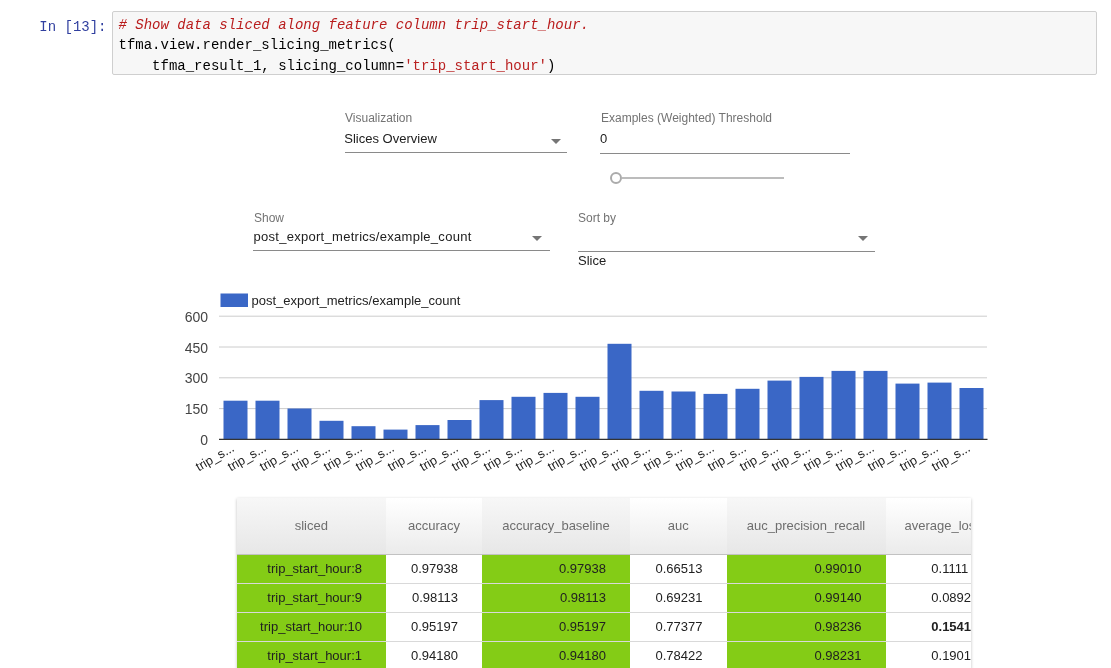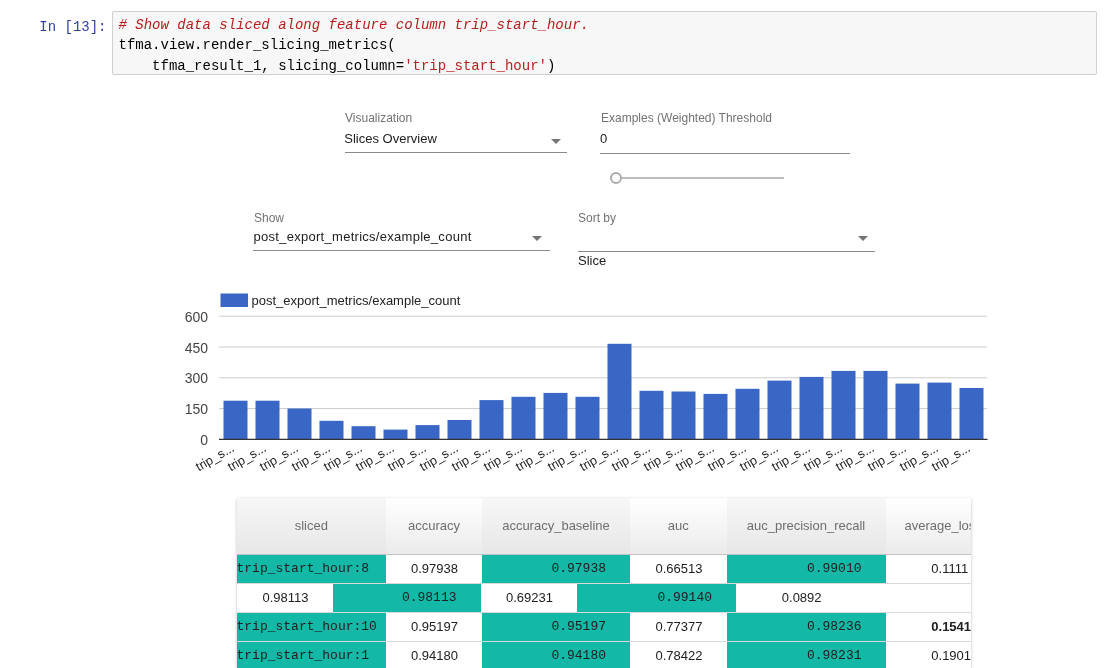--- a/index.html
+++ b/index.html
@@ -14,21 +14,21 @@
 .arrow{position:absolute;width:0;height:0;border-left:5.5px solid transparent;border-right:5.5px solid transparent;border-top:5.5px solid #757575;}
 #knob{position:absolute;left:610px;top:171.5px;width:12px;height:12px;box-sizing:border-box;border:2px solid #ababab;border-radius:50%;background:#fff;}
 #track{position:absolute;left:622px;top:176.5px;width:162px;height:2px;background:#bcbcbc;}
 #tbl{position:absolute;left:236.5px;top:497.5px;width:734px;height:171px;overflow:hidden;background:#fff;box-shadow:0 1px 3px rgba(0,0,0,0.25);}
 #thead{display:flex;height:56px;border-bottom:1px solid #c2c2c2;}
 .hcell{flex:none;display:flex;align-items:center;justify-content:center;font-size:13px;color:#6e6e6e;}
 .hw{background:linear-gradient(#ffffff,#ebebeb);}
 .hg{background:linear-gradient(#f7f7f7,#e7e7e7);}
 .trow{display:flex;height:28px;border-bottom:1px solid #d9d9d9;}
 .cell{flex:none;font-size:13px;color:#212121;line-height:28px;text-align:right;padding-right:24px;box-sizing:border-box;}
-.g{background:#14b8a6;font-family:Liberation Mono, monospace;}
+.g{background:#84cc16;}
 .w{background:#ffffff;}
 .c0{width:149.5px;}.c1{width:96px;}.c2{width:148px;}.c3{width:96.5px;}.c4{width:159px;}.c5{width:85px;}
 </style></head>
 <body>
 <div id="page">
 <div id="prompt">In [13]:</div>
 <div id="codebox"></div>
 <div id="code"><span class="cmt"># Show data sliced along feature column trip_start_hour.</span>
 tfma.view.render_slicing_metrics(
     tfma_result_1, slicing_column=<span class="str">'trip_start_hour'</span>)</div>
@@ -128,20 +128,21 @@
 </div>
 <div class="trow">
         <div class="cell c0 g">trip_start_hour:8</div>
         <div class="cell c1 w">0.97938</div>
         <div class="cell c2 g">0.97938</div>
         <div class="cell c3 w">0.66513</div>
         <div class="cell c4 g">0.99010</div>
         <div class="cell c5 w" style="text-align:left;padding-right:0;padding-left:45.8px;">0.1111</div>
       </div>
 <div class="trow">
+        <div class="cell c0 g">trip_start_hour:9</div>
         <div class="cell c1 w">0.98113</div>
         <div class="cell c2 g">0.98113</div>
         <div class="cell c3 w">0.69231</div>
         <div class="cell c4 g">0.99140</div>
         <div class="cell c5 w" style="text-align:center;padding-right:2px;padding-left:45.8px;">0.0892</div>
       </div>
 <div class="trow">
         <div class="cell c0 g">trip_start_hour:10</div>
         <div class="cell c1 w">0.95197</div>
         <div class="cell c2 g">0.95197</div>

